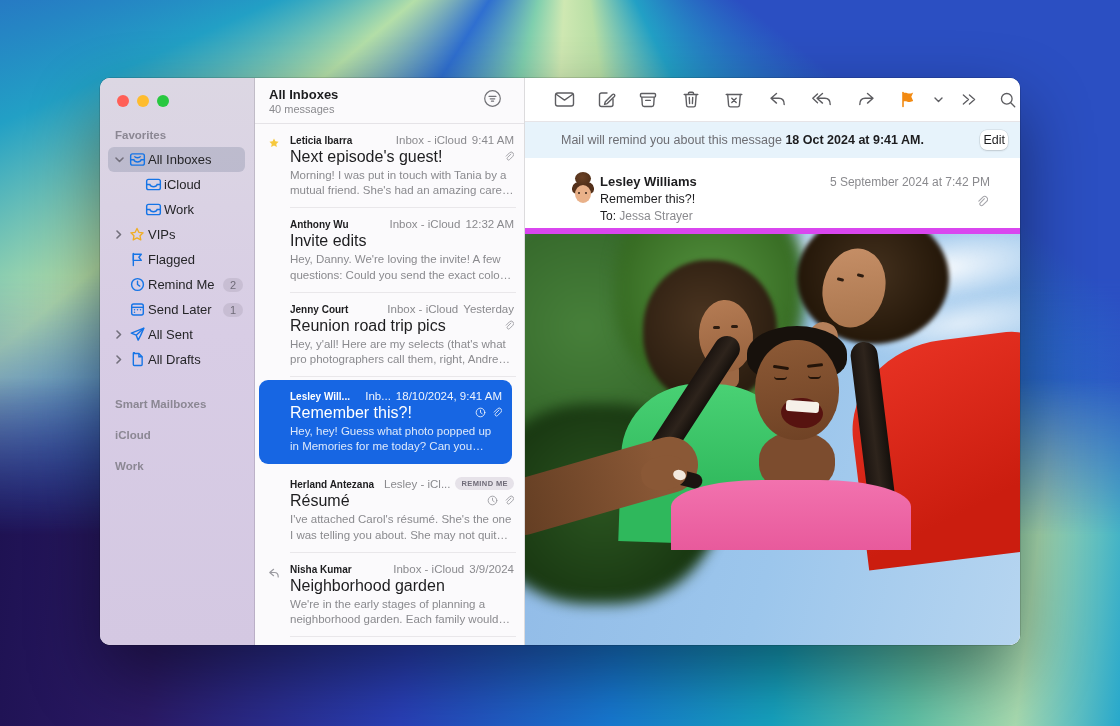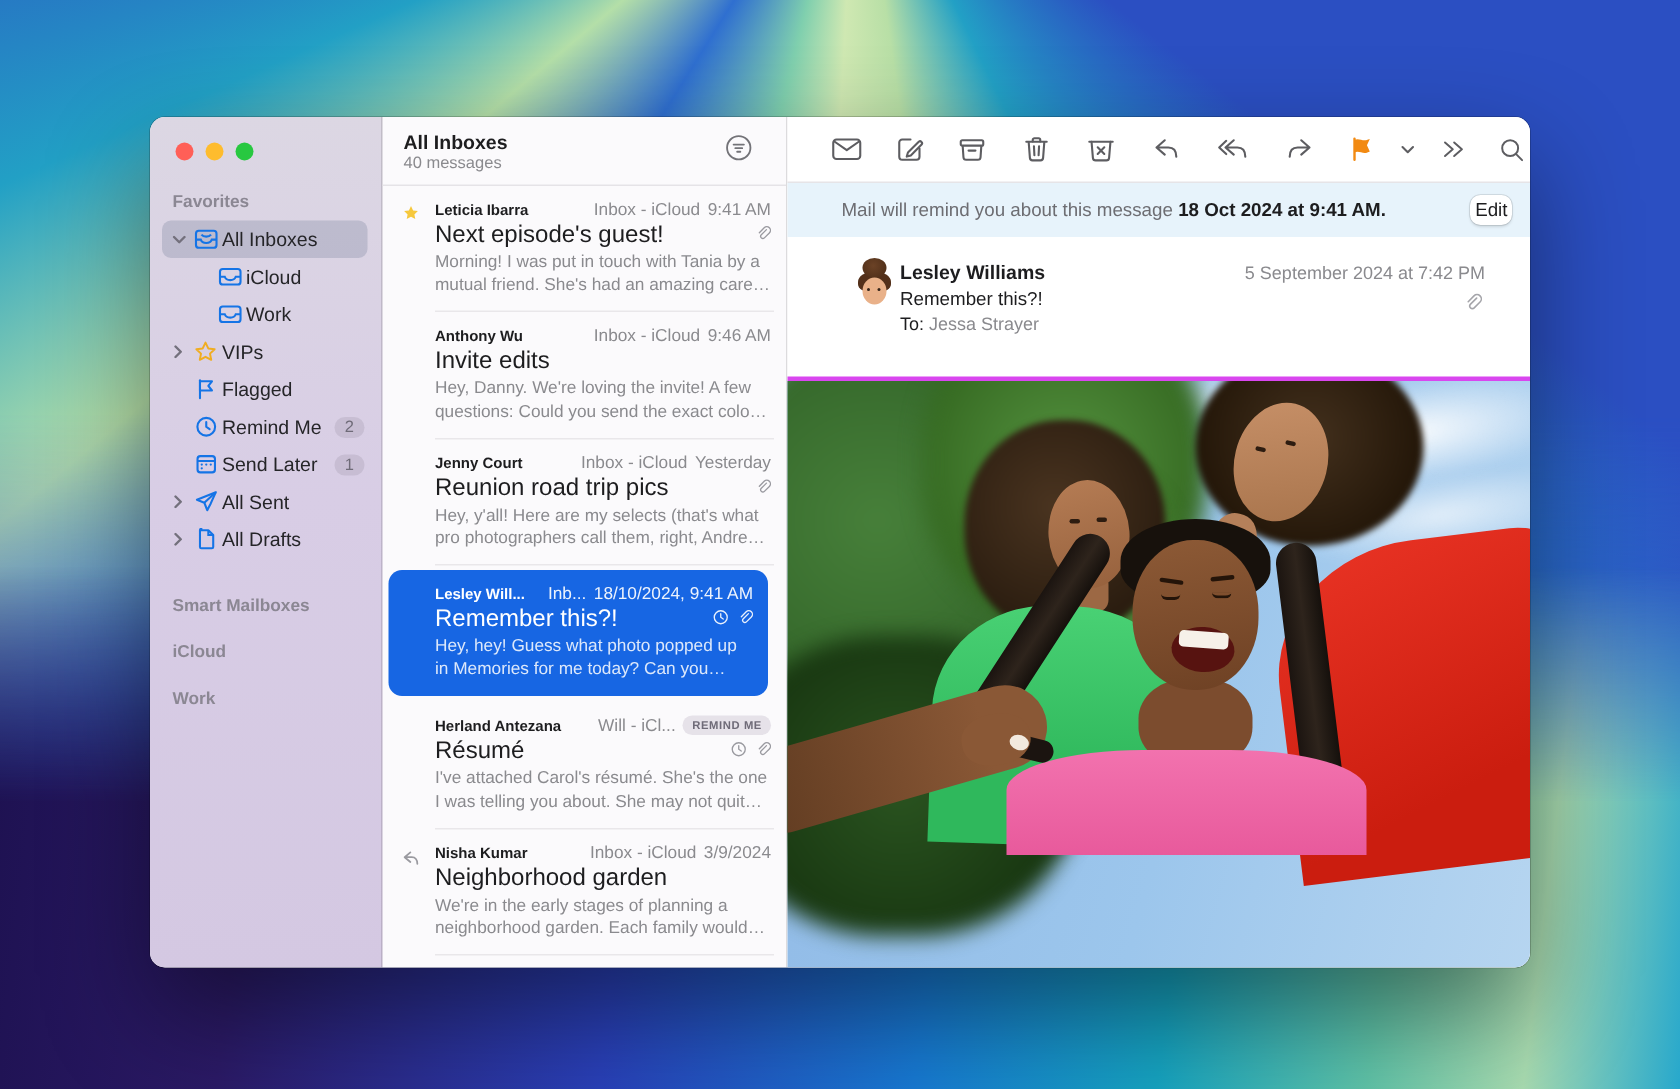--- a/index.html
+++ b/index.html
@@ -67,21 +67,21 @@
   .tbtn { display:flex; align-items:center; justify-content:center; padding:0 11px; height:30px; }
   .tbtn svg { stroke:#5d5d61; fill:none; stroke-width:1.4; stroke-linecap:round; stroke-linejoin:round; display:block; }
   .tsep { width:1px; height:19px; background:#dddbe0; margin:0 1px; }
   .tsp { flex:1; } .tsp2 { width:16px; }
   .flag-btn svg { stroke:none; }
   .chev-btn { padding:0 6px; }
   .banner { height:36px; flex:none; background:var(--banner_bg,#e7f3fb); display:flex; align-items:center; padding:0 12px 0 36px; font-size:12.5px; }
   .banner-text { color:#6d6d72; }
   .banner-text b { color:#1d1d1f; font-weight:700; }
   .edit-btn { margin-left:auto; background:#fff; border-radius:7px; font-size:12.5px; color:#1d1d1f; padding:3px 3px; box-shadow:0 0 0 .5px rgba(0,0,0,.12), 0 1px 2px rgba(0,0,0,.12); }
-  .msg-head { flex:none; position:relative; padding:16px 30px 0 75px; height:96px; border-bottom:3px solid #d946ef; }
+  .msg-head { flex:none; position:relative; padding:16px 30px 0 75px; height:76px; border-bottom:6px solid #d946ef; }
   .avatar { position:absolute; left:43px; top:16px; width:30px; height:30px; border-radius:50%; overflow:visible; }
   .av-bun { position:absolute; left:7px; top:-2px; width:16px; height:13px; border-radius:50%; background:radial-gradient(circle at 45% 40%,#6b4226,#4a2b16); }
   .av-hair { position:absolute; left:4px; top:7px; width:22px; height:14px; border-radius:50% 50% 40% 40%; background:#53301a; }
   .av-face { position:absolute; left:7px; top:11px; width:16px; height:18px; border-radius:50%; background:#e9b189; }
   .av-eye { position:absolute; width:2px; height:2px; border-radius:50%; background:#35241a; top:18px; }
   .mh-sender { font-size:13px; font-weight:700; color:#1d1d1f; }
   .mh-subj { font-size:12.5px; color:#1d1d1f; margin-top:3px; }
   .mh-to { font-size:12px; margin-top:3px; color:#1d1d1f; }
   .mh-to span { color:#8a8a8e; }
   .mh-date { position:absolute; right:30px; top:17px; font-size:12px; color:#8a8a8e; }
@@ -301,21 +301,21 @@
               </span>
             </div>
           <div class="r3">Morning! I was put in touch with Tania by a mutual friend. She's had an amazing career t...</div>
         </div>
 
         <div class="row">
           <div class="r1">
               <span class="sender">Anthony Wu</span>
               <span class="meta">
                 <span>Inbox - iCloud</span>
-                <span>9:46 AM</span>
+                <span>12:32 AM</span>
               </span>
             </div>
           <div class="r2">
               <span class="subj">Invite edits</span>
             </div>
           <div class="r3">Hey, Danny. We're loving the invite! A few questions: Could you send the exact color c...</div>
         </div>
 
         <div class="row">
           <div class="r1">
@@ -356,21 +356,21 @@
                   </svg></span>
               </span>
             </div>
           <div class="r3">Hey, hey! Guess what photo popped up in Memories for me today? Can you believe it?!...</div>
         </div>
 
         <div class="row">
           <div class="r1">
               <span class="sender">Herland Antezana</span>
               <span class="meta">
-                <span>Will - iCl...</span>
+                <span>Lesley - iCl...</span>
                 <span class="remind-pill">REMIND ME</span>
               </span>
             </div>
           <div class="r2">
               <span class="subj">Résumé</span>
               <span class="r2icons">
                 <span><svg width="11" height="11" viewBox="0 0 16 16" fill="none" stroke="currentColor" stroke-width="1.3" stroke-linecap="round">
                     <circle cx="8" cy="8" r="6.3"></circle>
                     <path d="M8 4.6V8l2.4 1.7"></path>
                   </svg></span>

